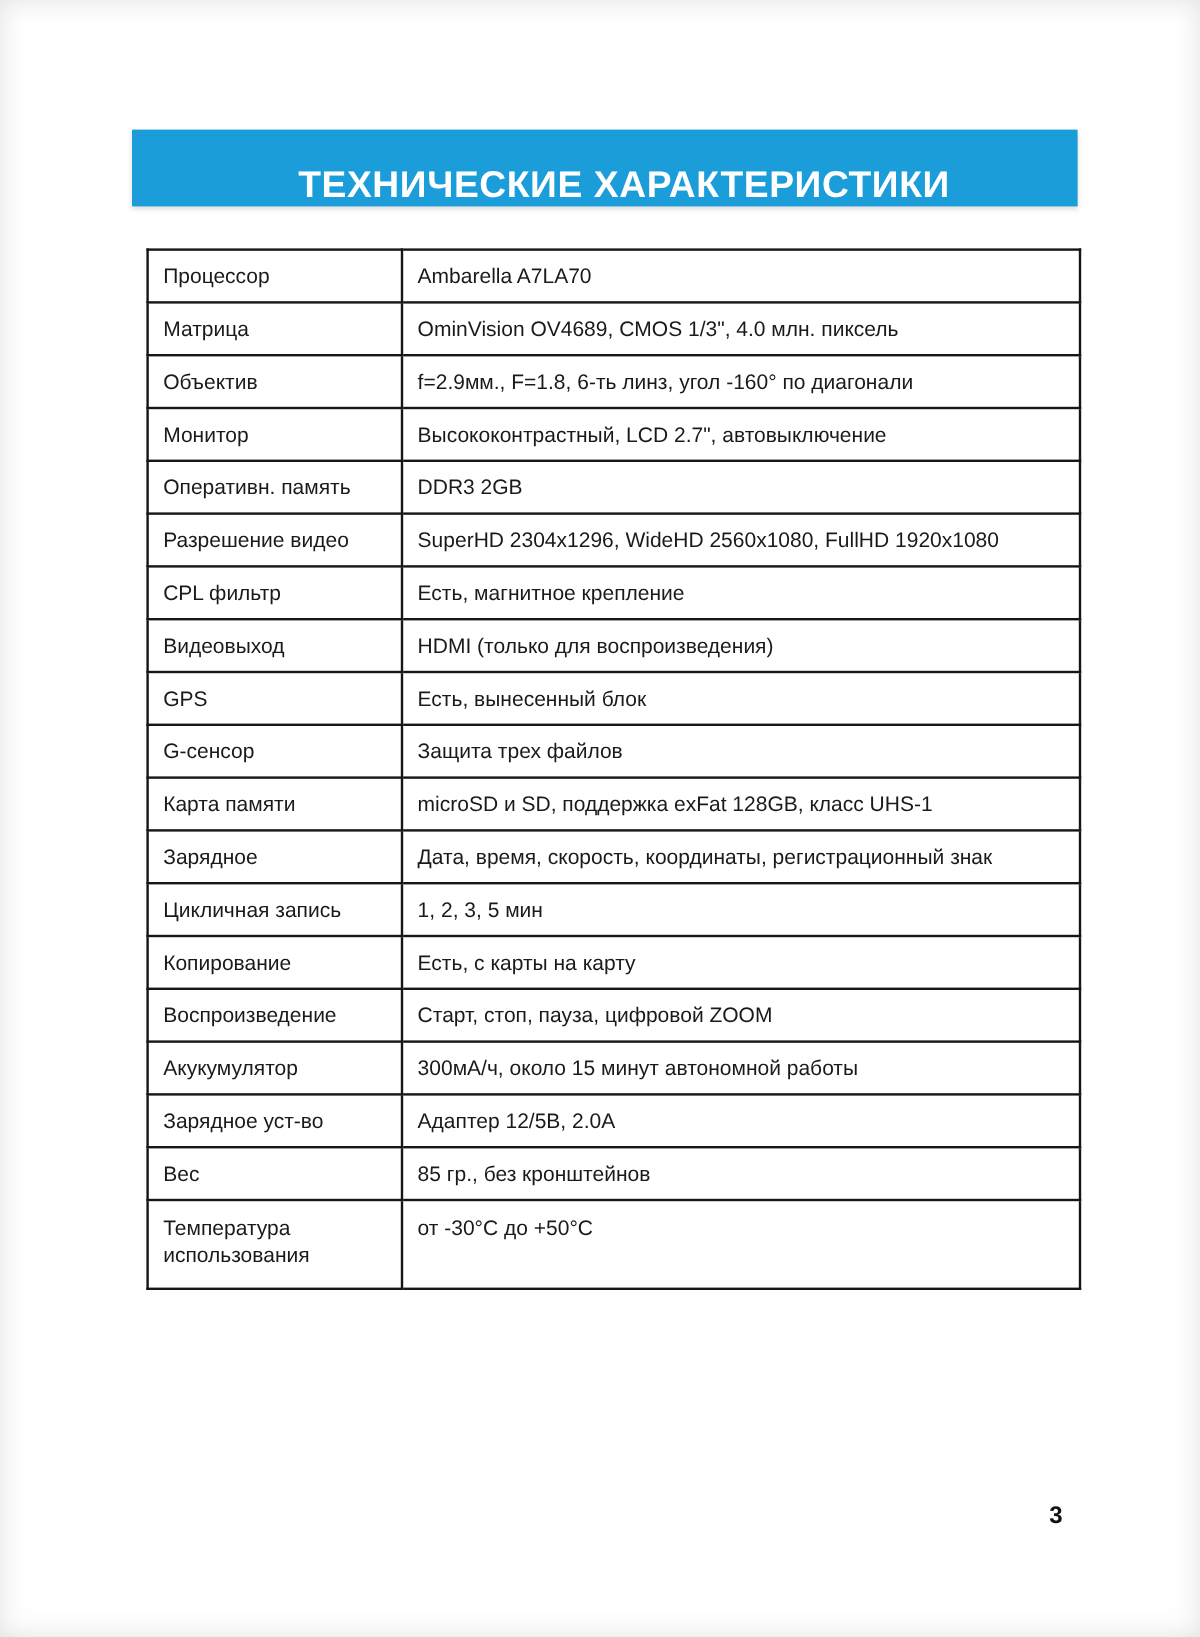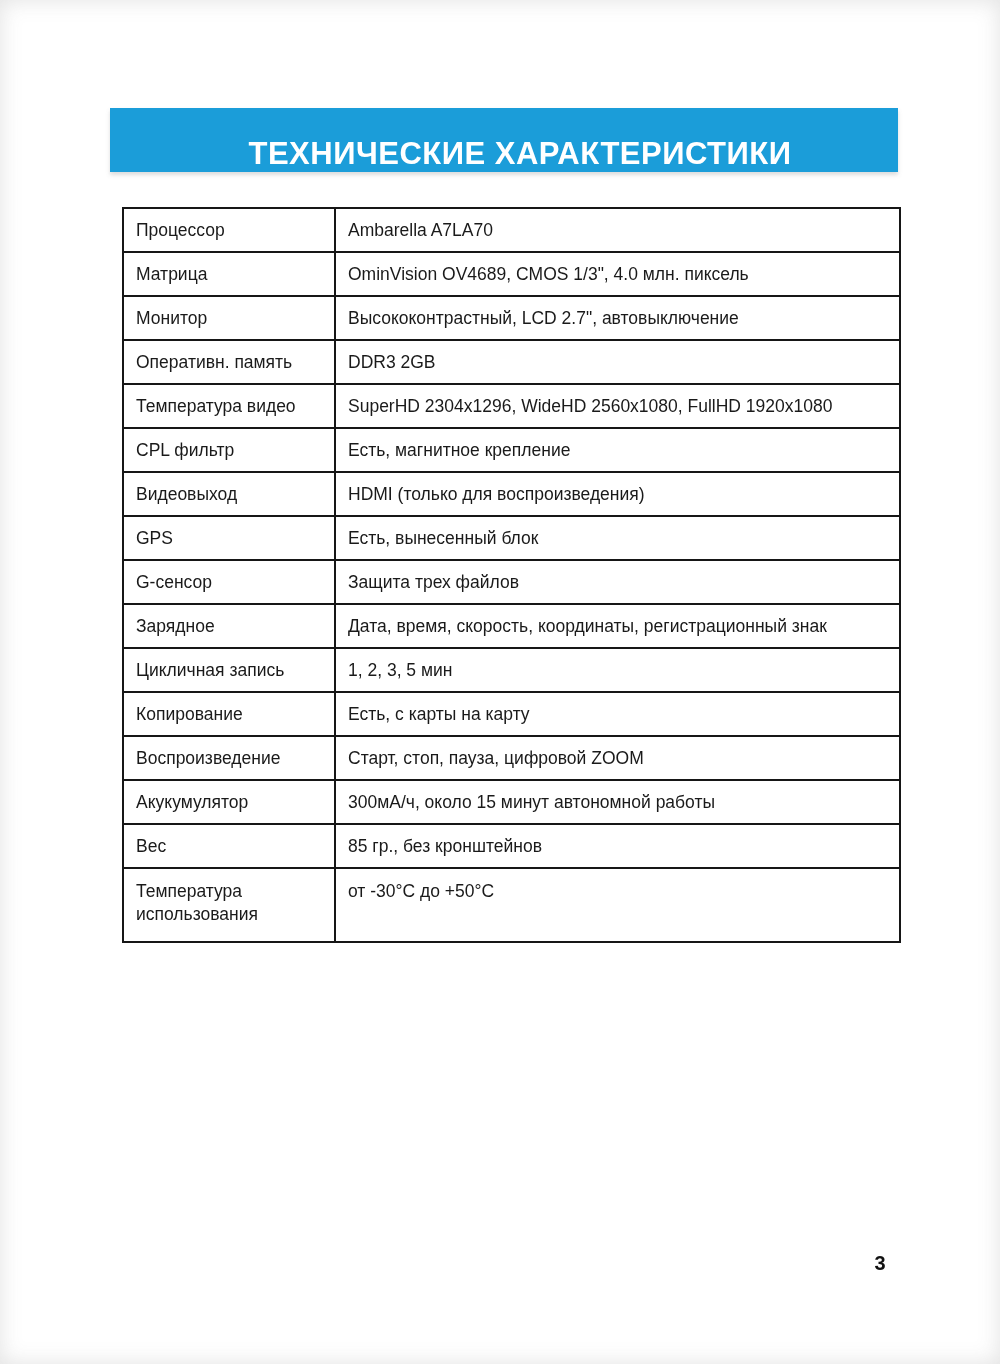--- a/index.html
+++ b/index.html
@@ -87,34 +87,38 @@
         <tr>
           <td class="label">Процессор</td>
           <td class="value">Ambarella A7LA70</td>
         </tr>
 
         <tr>
           <td class="label">Матрица</td>
           <td class="value">OminVision OV4689, CMOS 1/3", 4.0 млн. пиксель</td>
         </tr>
 
+        <tr>
+          <td class="label">Объектив</td>
+          <td class="value">f=2.9мм., F=1.8,  6-ть линз, угол -160° по диагонали</td>
+        </tr>
 
         <tr>
           <td class="label">Монитор</td>
           <td class="value">Высококонтрастный, LCD 2.7", автовыключение</td>
         </tr>
 
         <tr>
           <td class="label">Оперативн. память</td>
           <td class="value">DDR3 2GB</td>
         </tr>
 
 
         <tr>
-          <td class="label">Температура видео</td>
+          <td class="label">Разрешение видео</td>
           <td class="value">SuperHD 2304x1296, WideHD 2560x1080, FullHD 1920x1080</td>
         </tr>
 
         <tr>
           <td class="label">CPL фильтр</td>
           <td class="value">Есть, магнитное крепление</td>
         </tr>
 
         <tr>
           <td class="label">Видеовыход</td>
@@ -125,20 +129,24 @@
           <td class="label">GPS</td>
           <td class="value">Есть, вынесенный блок</td>
         </tr>
 
         <tr>
           <td class="label">G-сенсор</td>
           <td class="value">Защита трех файлов</td>
         </tr>
 
 
+        <tr>
+          <td class="label">Карта памяти</td>
+          <td class="value">microSD и SD, поддержка exFat 128GB, класс UHS-1</td>
+        </tr>
 
         <tr>
           <td class="label">Зарядное</td>
           <td class="value">Дата, время, скорость, координаты, регистрационный знак</td>
         </tr>
 
         <tr>
           <td class="label">Цикличная запись</td>
           <td class="value">1, 2, 3, 5 мин</td>
         </tr>
@@ -151,20 +159,24 @@
         <tr>
           <td class="label">Воспроизведение</td>
           <td class="value">Старт, стоп, пауза, цифровой ZOOM</td>
         </tr>
 
         <tr>
           <td class="label">Акукумулятор</td>
           <td class="value">300мА/ч, около 15 минут автономной работы</td>
         </tr>
 
+        <tr>
+          <td class="label">Зарядное уст-во</td>
+          <td class="value">Адаптер 12/5В, 2.0А</td>
+        </tr>
 
 
         <tr>
           <td class="label">Вес</td>
           <td class="value">85 гр., без кронштейнов</td>
         </tr>
 
         <tr>
           <td class="label">Температура использования</td>
           <td class="value">от -30°C до +50°C</td>

